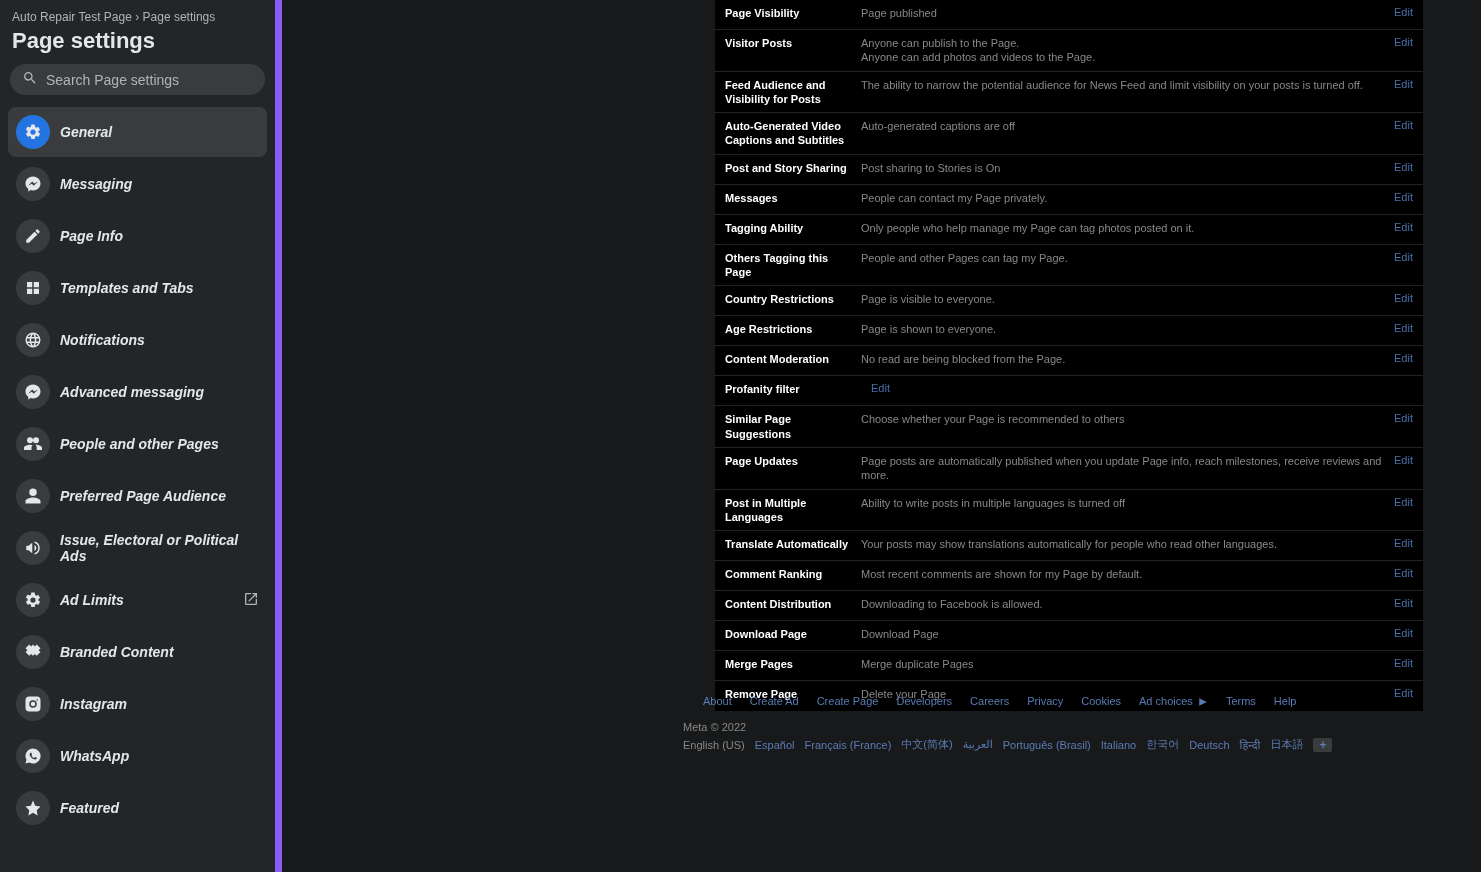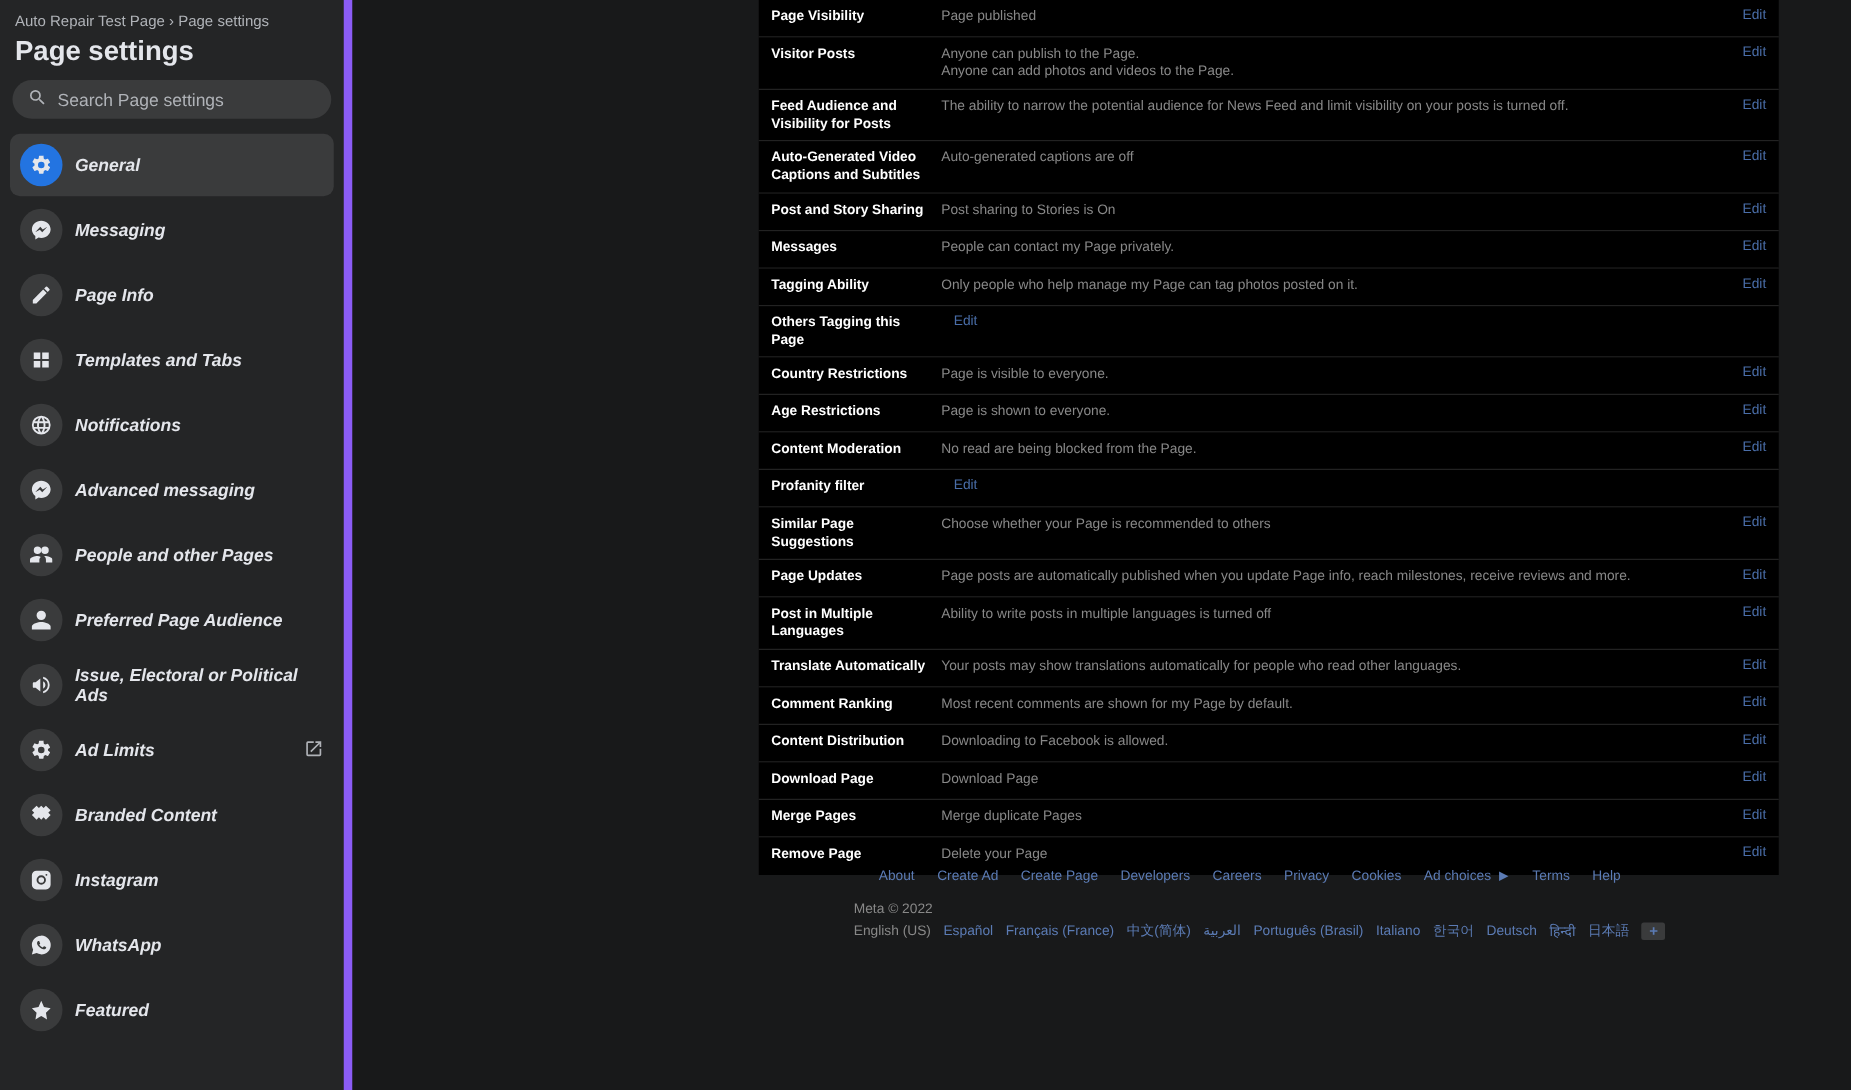--- a/index.html
+++ b/index.html
@@ -88,21 +88,21 @@
     flex: 1;
     background: #18191a;
     height: 100%;
     overflow: hidden;
     position: relative;
   }
   .settings-table {
     position: absolute;
     right: 58px;
     top: 0;
-    width: 816px;
+    width: 708px;
   }
   .setting-row {
     display: flex;
     background: #000;
     padding: 6px 10px;
     border-bottom: 1px solid #222;
     font-size: 11px;
     min-height: 30px;
     align-items: flex-start;
   }
@@ -326,20 +326,21 @@
         <div class="setting-value" style="white-space: pre-line;">People can contact my Page privately.</div>
         <div class="setting-edit">Edit</div>
       </div>
       <div class="setting-row">
         <div class="setting-label">Tagging Ability</div>
         <div class="setting-value" style="white-space: pre-line;">Only people who help manage my Page can tag photos posted on it.</div>
         <div class="setting-edit">Edit</div>
       </div>
       <div class="setting-row">
         <div class="setting-label">Others Tagging this Page</div>
+        <div class="setting-value" style="white-space: pre-line;">People and other Pages can tag my Page.</div>
         <div class="setting-edit">Edit</div>
       </div>
       <div class="setting-row">
         <div class="setting-label">Country Restrictions</div>
         <div class="setting-value" style="white-space: pre-line;">Page is visible to everyone.</div>
         <div class="setting-edit">Edit</div>
       </div>
       <div class="setting-row">
         <div class="setting-label">Age Restrictions</div>
         <div class="setting-value" style="white-space: pre-line;">Page is shown to everyone.</div>

